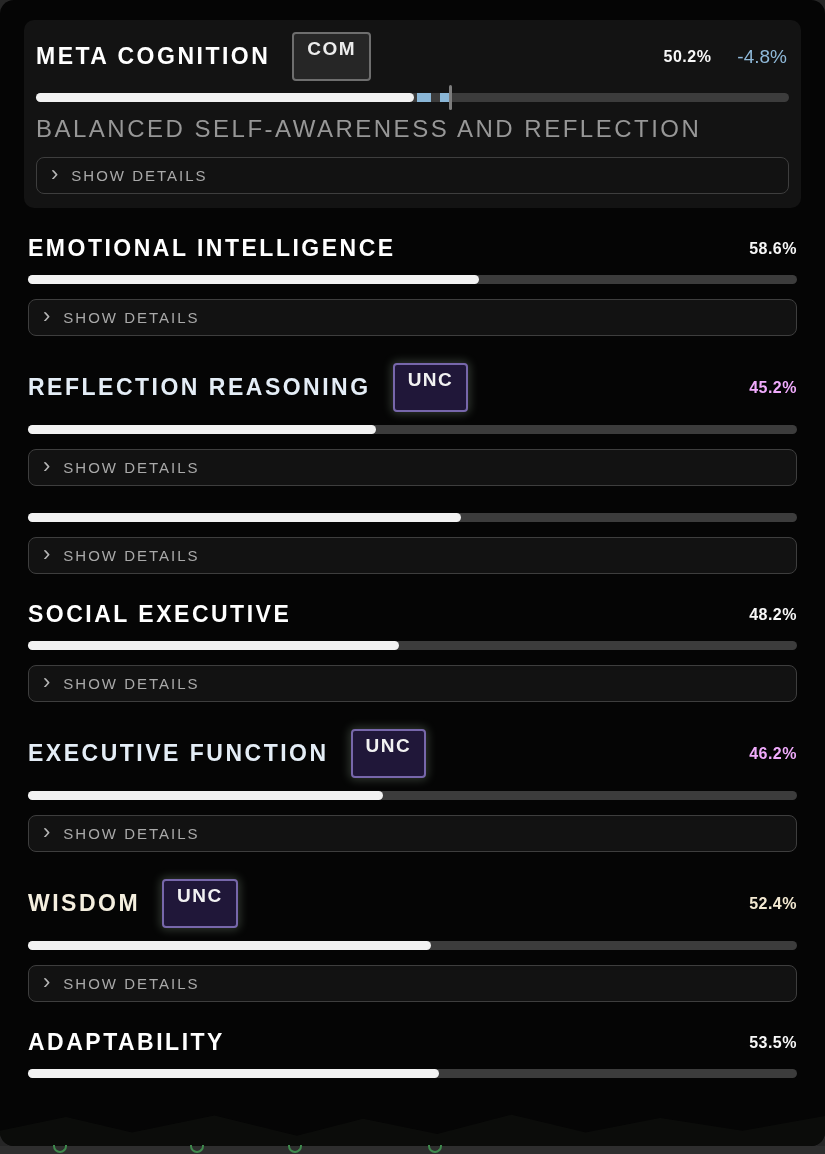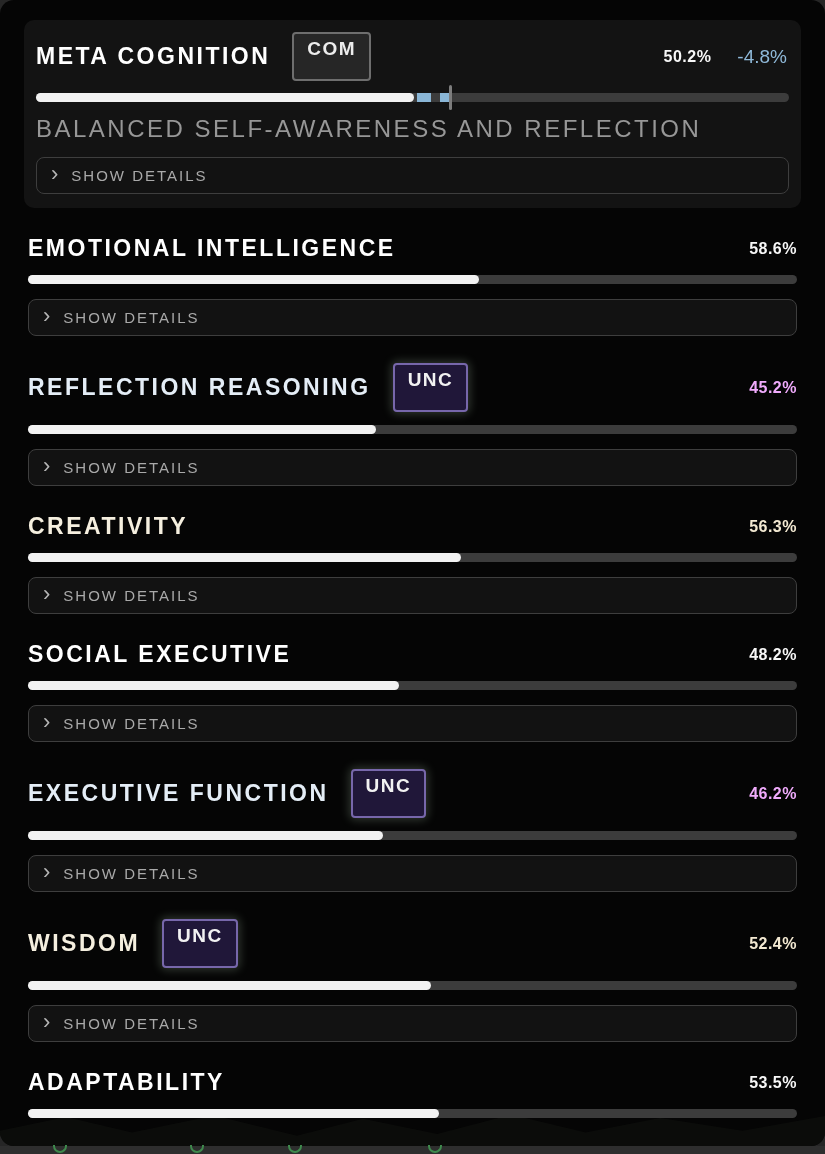--- a/index.html
+++ b/index.html
@@ -107,25 +107,20 @@
     <div class="bar">
       <div class="fill" style="width: 45.2%;"></div>
     </div>
     <button class="details">
       <span class="chev">›</span>
       <span class="dlabel">SHOW DETAILS</span>
     </button>
   </section>
 
   <section class="section">
-    <div class="trow">
-      <span class="stitle cream">CREATIVITY</span>
-
-      <span class="val cream">56.3%</span>
-    </div>
     <div class="bar">
       <div class="fill" style="width: 56.3%;"></div>
     </div>
     <button class="details">
       <span class="chev">›</span>
       <span class="dlabel">SHOW DETAILS</span>
     </button>
   </section>
 
   <section class="section">

